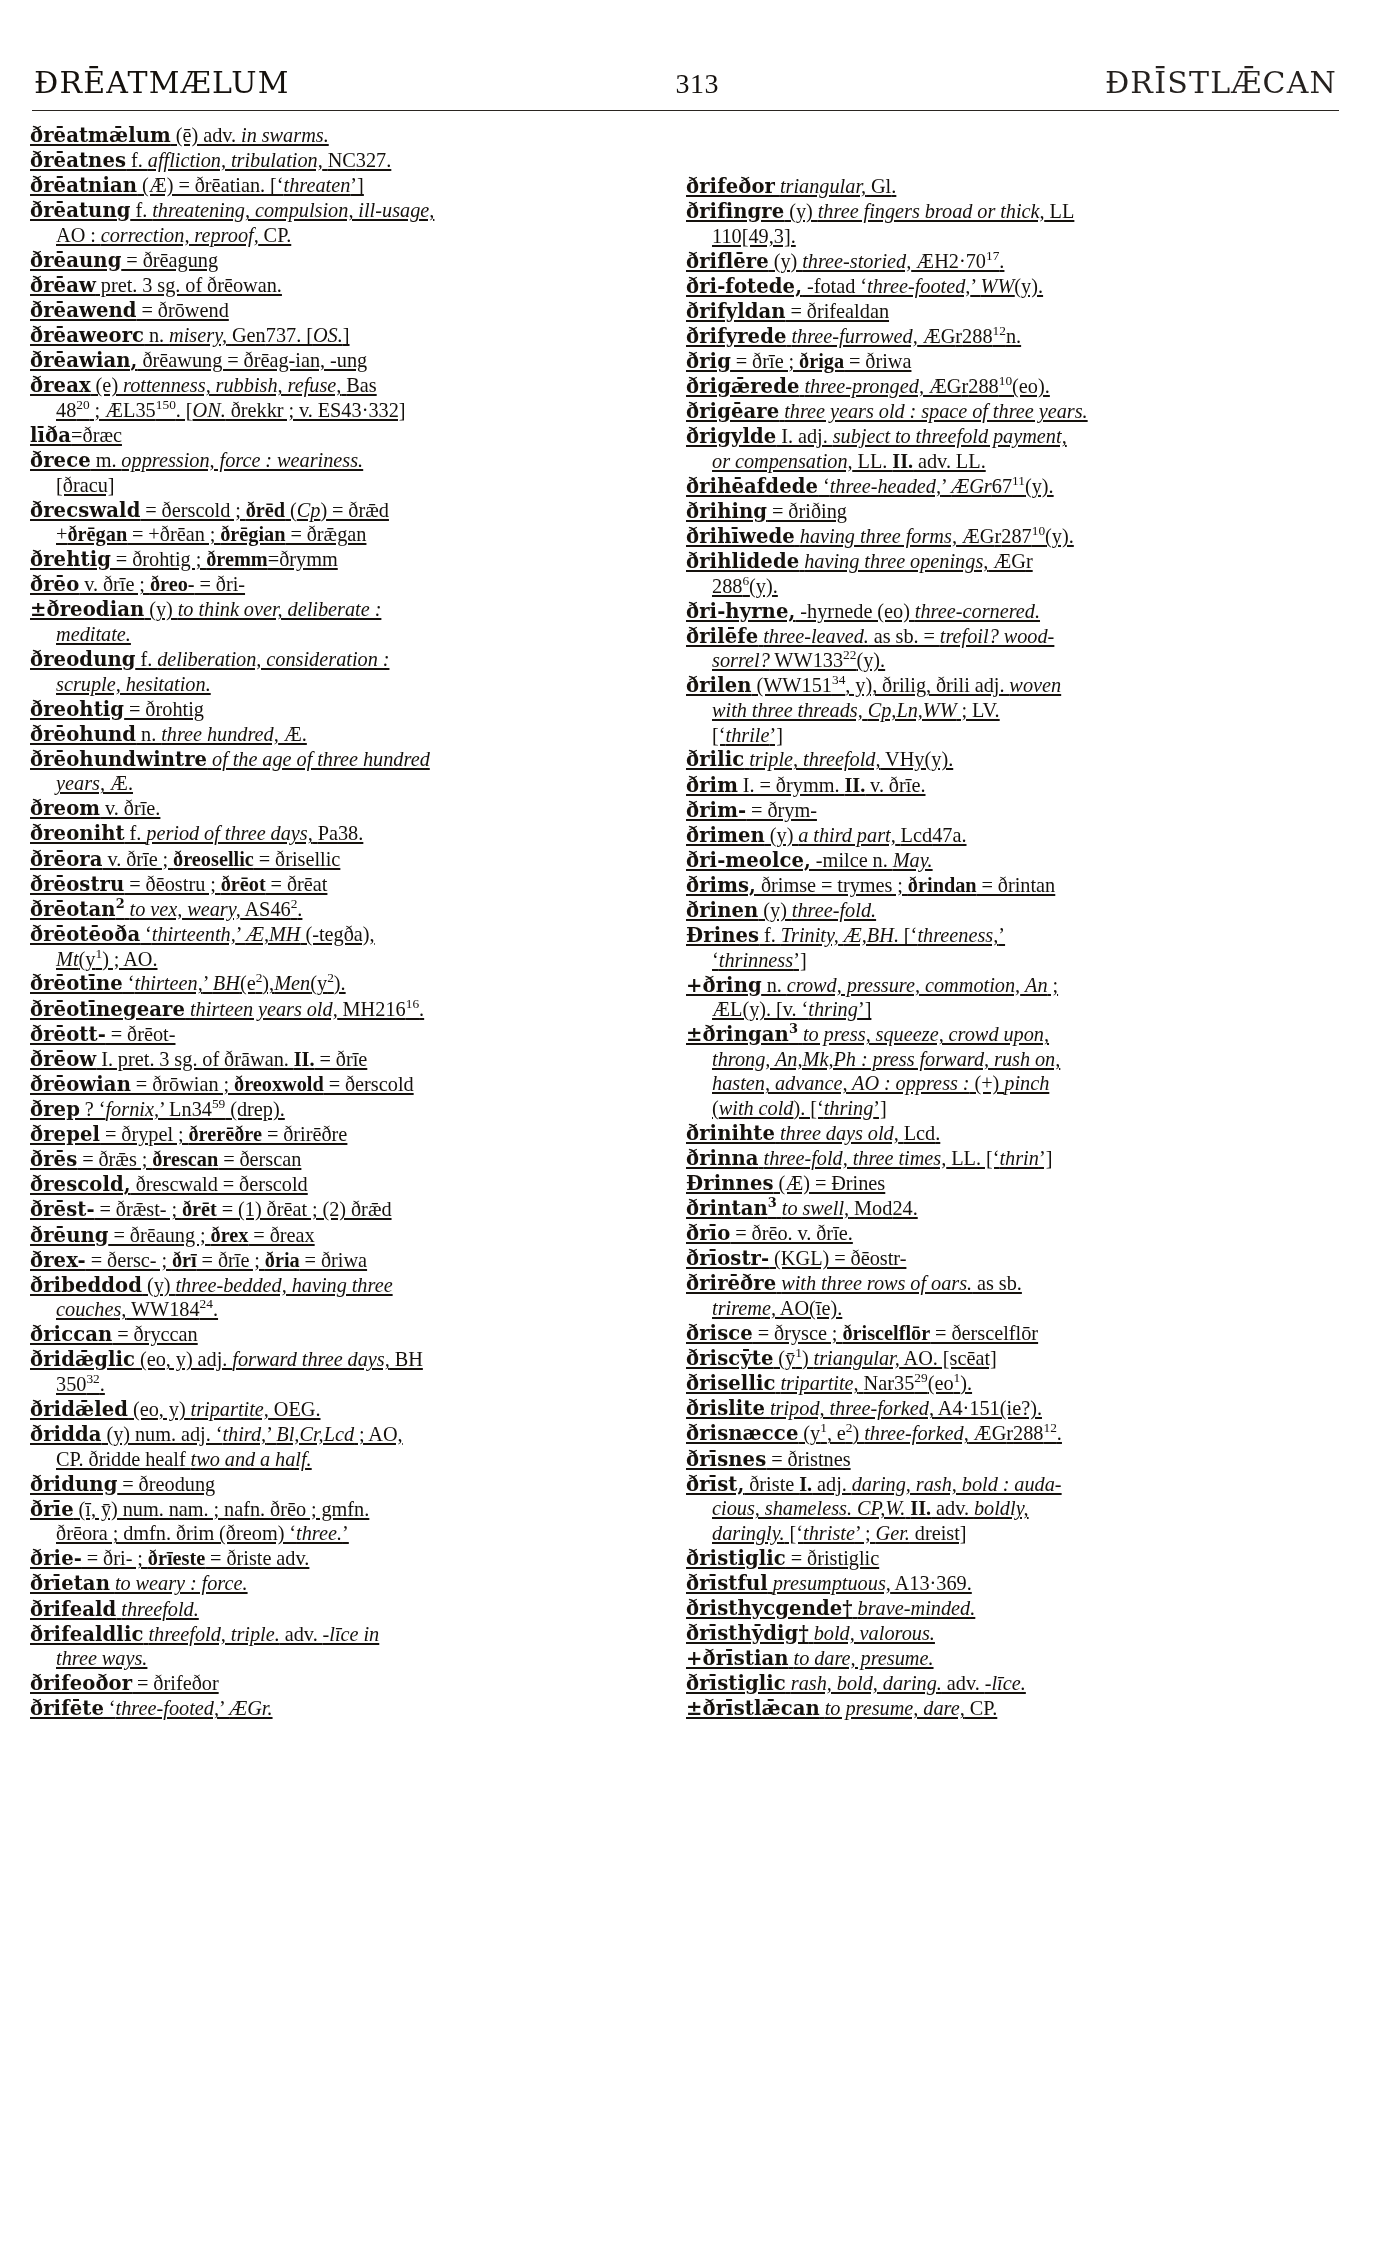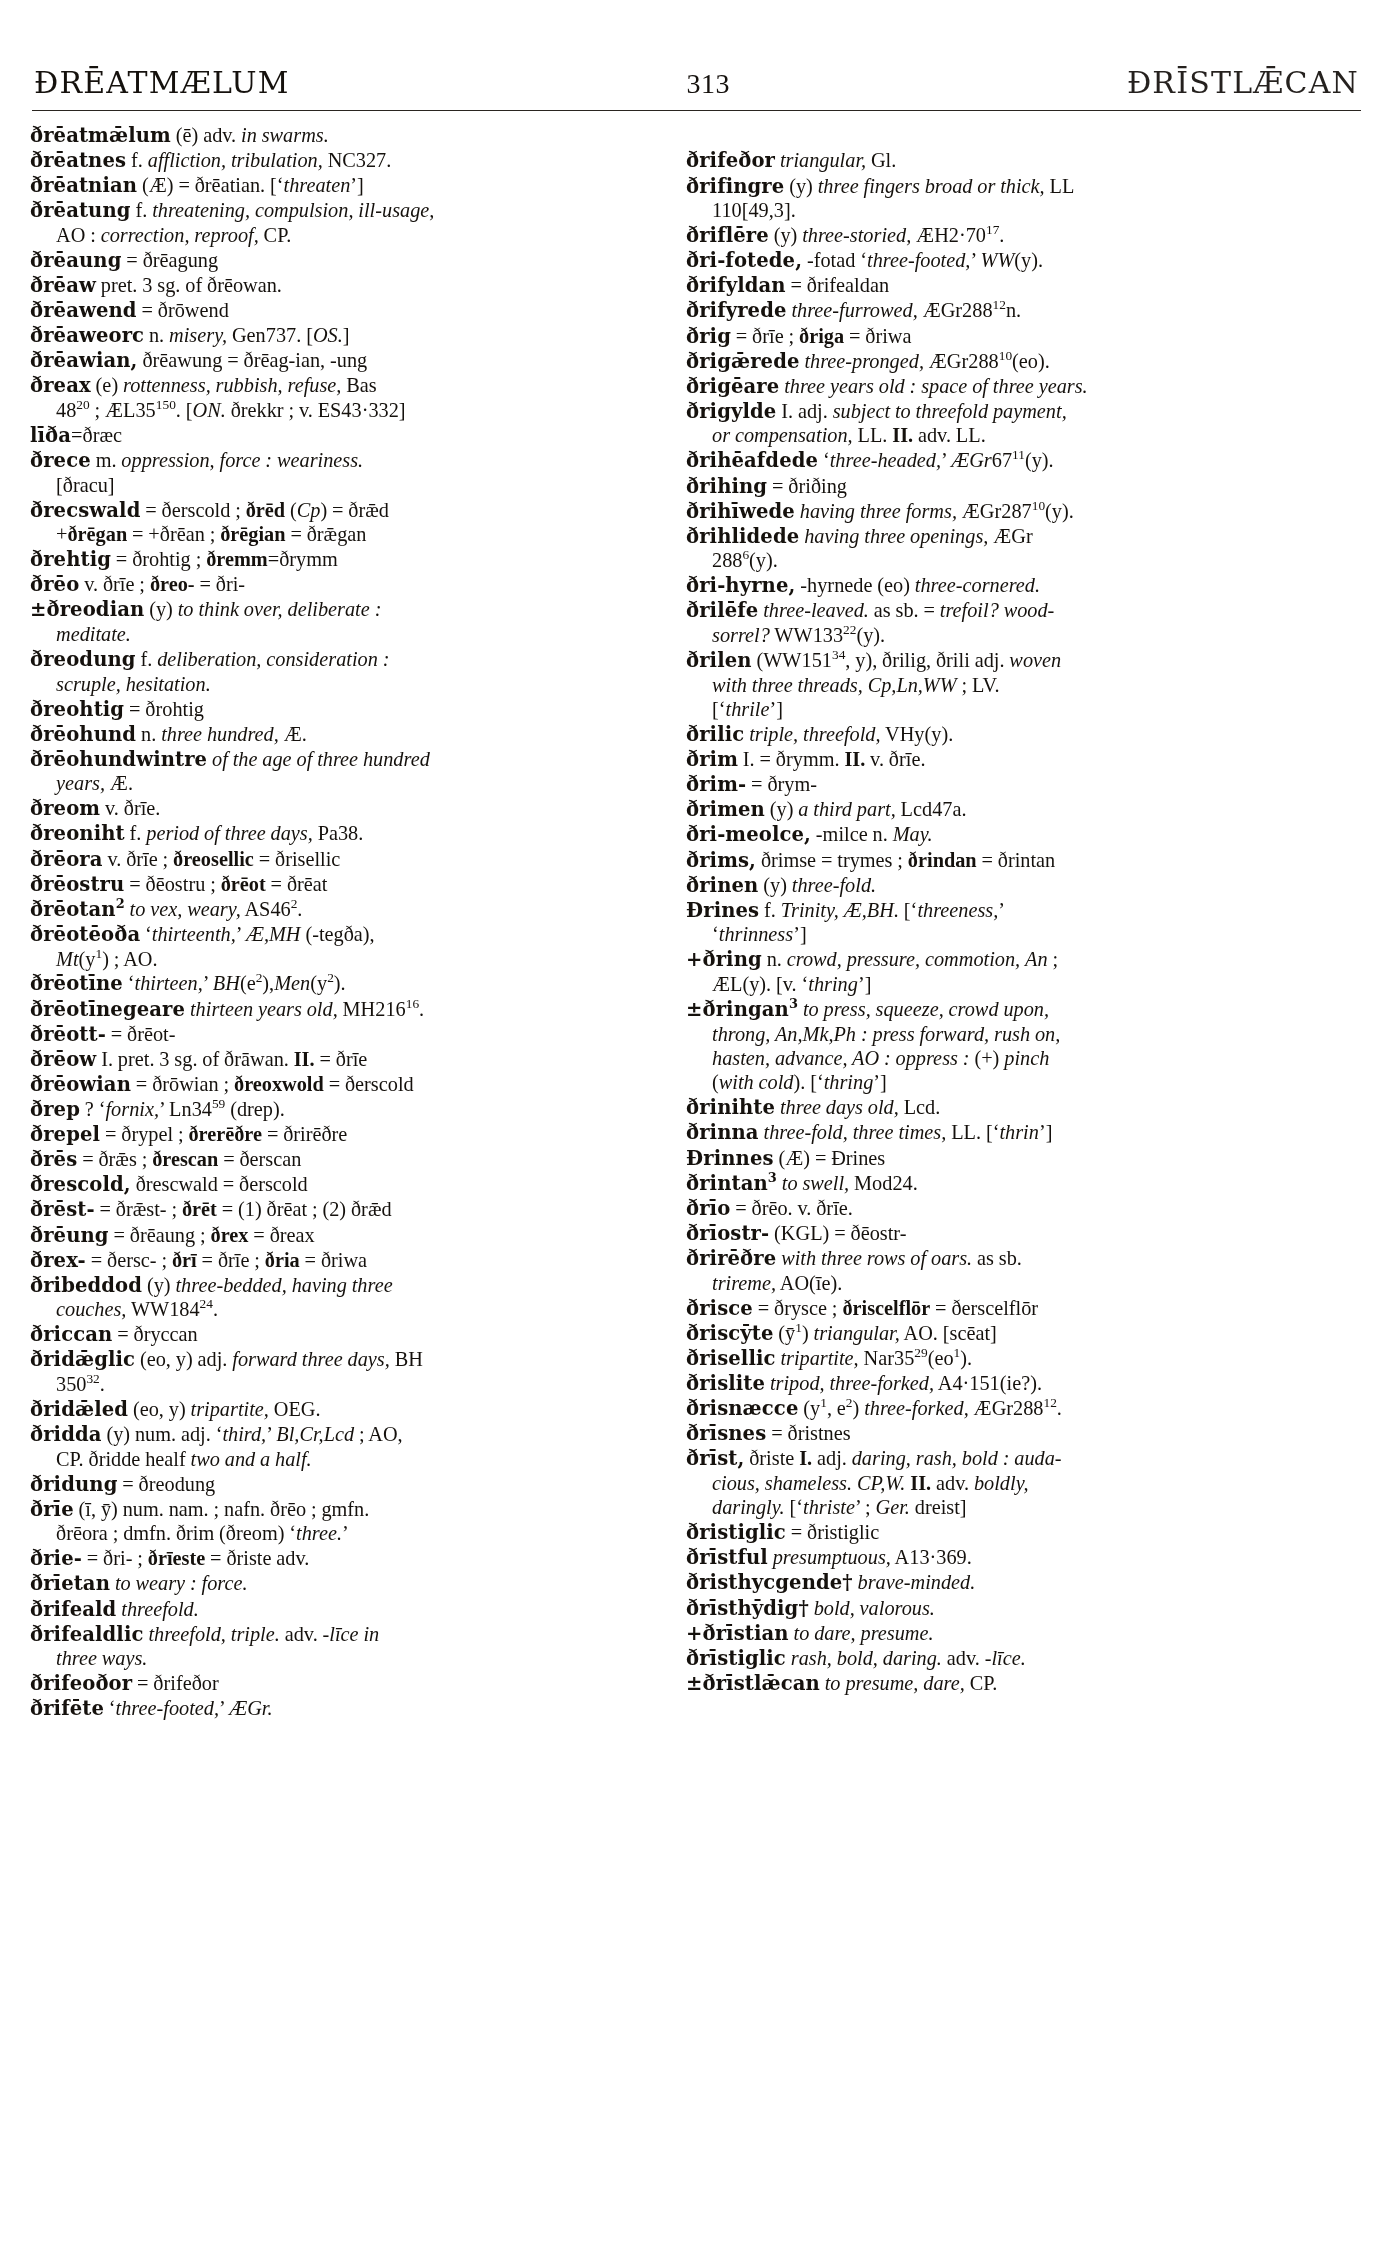--- a/index.html
+++ b/index.html
@@ -11,21 +11,21 @@
     width: 1379px;
     height: 2263px;
     font-family: "Liberation Serif", serif;
     color: #15110d;
   }
   .page {
     position: relative;
     width: 1379px;
     height: 2263px;
     box-sizing: border-box;
-    padding: 22px 16px 10px 30px;
+    padding: 22px 38px 10px 30px;
   }
   
   .running-head {
     display: flex;
     align-items: baseline;
     justify-content: space-between;
     font-size: 31px;
     letter-spacing: 0.5px;
     margin: 0 4px 10px 4px;
   }
@@ -43,21 +43,22 @@
   }
   .rule {
     border: 0;
     border-top: 1px solid #2a2520;
     margin: 4px 2px 12px 2px;
   }
   
   .columns {
     display: flex;
     gap: 16px;
-    align-items: center;
+    align-items: flex-end;
+    text-decoration: underline;
   }
   .col {
     width: 640px;
     font-size: 20.3px;
     line-height: 1.205;
   }
   .entry {
     margin: 0 0 0.5px 0;
     text-indent: -26px;
     padding-left: 26px;

